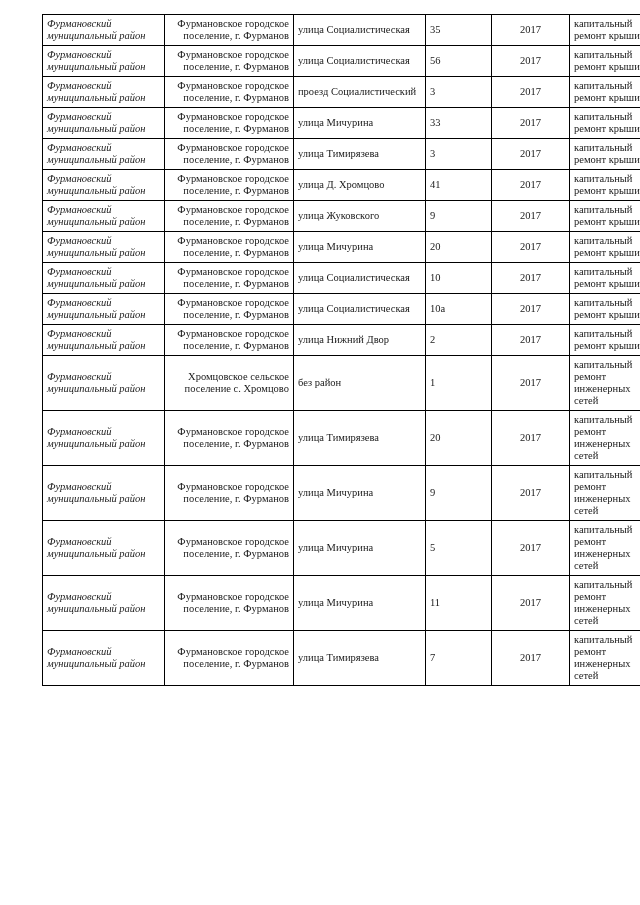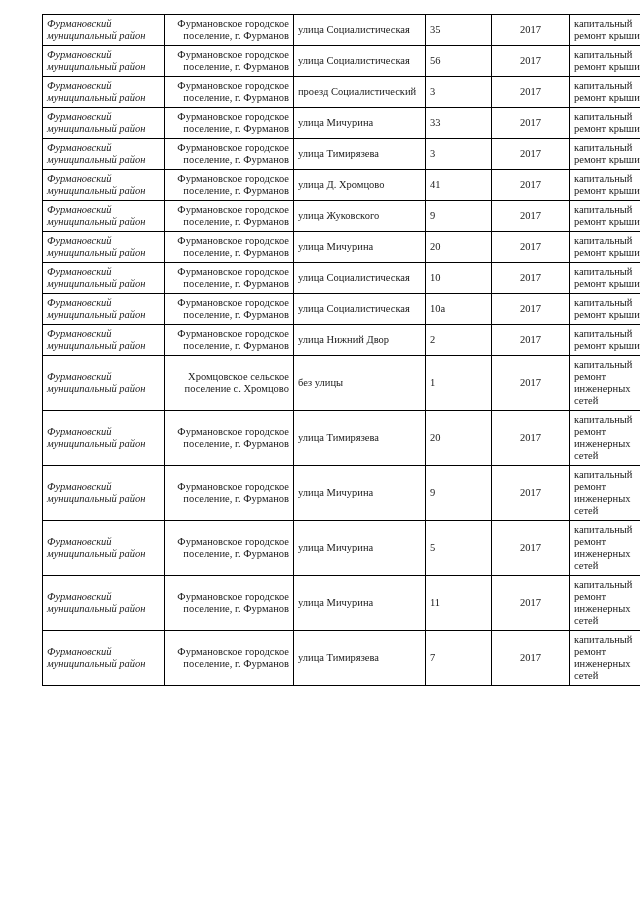--- a/index.html
+++ b/index.html
@@ -146,21 +146,21 @@
     <td class="c-settlement">Фурмановское городское поселение, г. Фурманов</td>
     <td class="c-street">улица Нижний Двор</td>
     <td class="c-house">2</td>
     <td class="c-year">2017</td>
     <td class="c-work">капитальный ремонт крыши</td>
   </tr>
 
   <tr>
     <td class="c-district">Фурмановский муниципальный район</td>
     <td class="c-settlement">Хромцовское сельское поселение с. Хромцово</td>
-    <td class="c-street">без улицы</td>
+    <td class="c-street">без район</td>
     <td class="c-house">1</td>
     <td class="c-year">2017</td>
     <td class="c-work">капитальный ремонт инженерных сетей</td>
   </tr>
 
   <tr>
     <td class="c-district">Фурмановский муниципальный район</td>
     <td class="c-settlement">Фурмановское городское поселение, г. Фурманов</td>
     <td class="c-street">улица Тимирязева</td>
     <td class="c-house">20</td>

